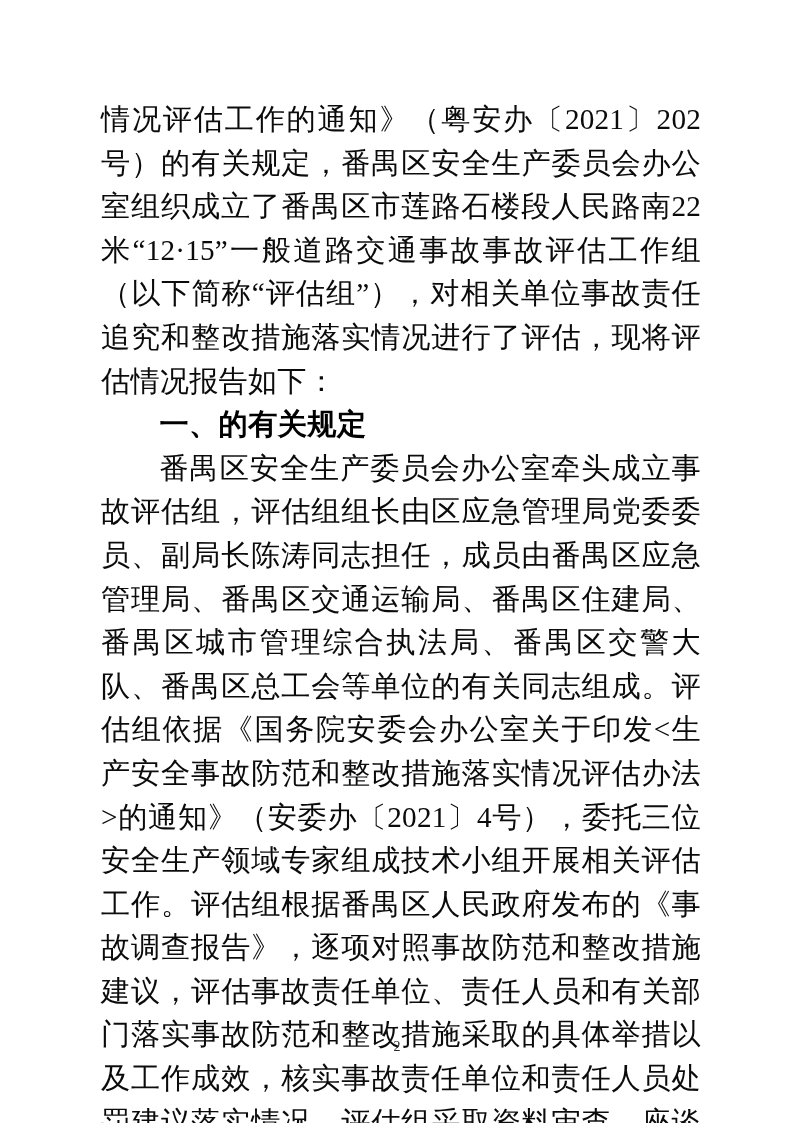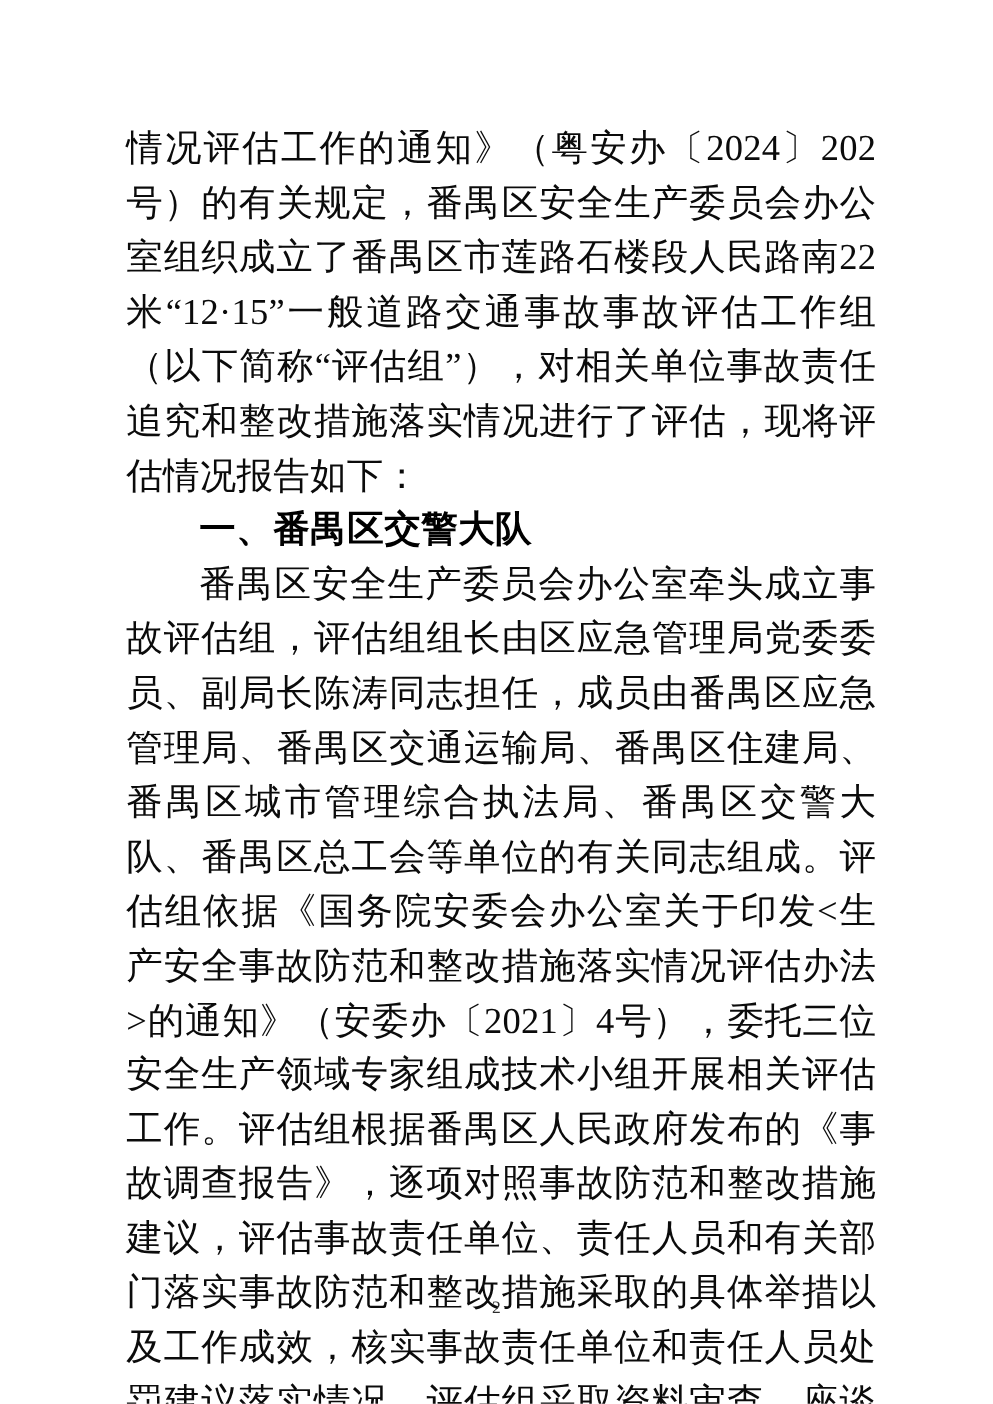--- a/index.html
+++ b/index.html
@@ -76,23 +76,23 @@
     font-family: "Liberation Serif", "DejaVu Serif", serif;
   }
 </style>
 </head>
 <body>
 
 <div id="page">
 
   <div id="doc-body">
 
-    <p class="para">情况评估工作的通知》（粤安办〔2024〕202号）的有关规定，番禺区安全生产委员会办公室组织成立了番禺区市莲路石楼段人民路南22米“12·15”一般道路交通事故事故评估工作组（以下简称“评估组”），对相关单位事故责任追究和整改措施落实情况进行了评估，现将评估情况报告如下：</p>
+    <p class="para">情况评估工作的通知》（粤安办〔2021〕202号）的有关规定，番禺区安全生产委员会办公室组织成立了番禺区市莲路石楼段人民路南22米“12·15”一般道路交通事故事故评估工作组（以下简称“评估组”），对相关单位事故责任追究和整改措施落实情况进行了评估，现将评估情况报告如下：</p>
 
-    <p class="heading">一、番禺区交警大队</p>
+    <p class="heading">一、的有关规定</p>
 
     <p class="para indent">番禺区安全生产委员会办公室牵头成立事故评估组，评估组组长由区应急管理局党委委员、副局长陈涛同志担任，成员由番禺区应急管理局、番禺区交通运输局、番禺区住建局、番禺区城市管理综合执法局、番禺区交警大队、番禺区总工会等单位的有关同志组成。评估组依据《国务院安委会办公室关于印发&lt;生产安全事故防范和整改措施落实情况评估办法&gt;的通知》（安委办〔2021〕4号），委托三位安全生产领域专家组成技术小组开展相关评估工作。评估组根据番禺区人民政府发布的《事故调查报告》，逐项对照事故防范和整改措施建议，评估事故责任单位、责任人员和有关部门落实事故防范和整改措施采取的具体举措以及工作成效，核实事故责任单位和责任人员处罚建议落实情况。评估组采取资料审查、座谈问询、查阅文件、走访核查等方式，对企业和人员责任追究、事故整改和防范措施落实情况开展评估工作，并编写了评估报告。</p>
 
   </div>
 
   <div id="page-number">2</div>
 
 </div>
 
 </body></html>

